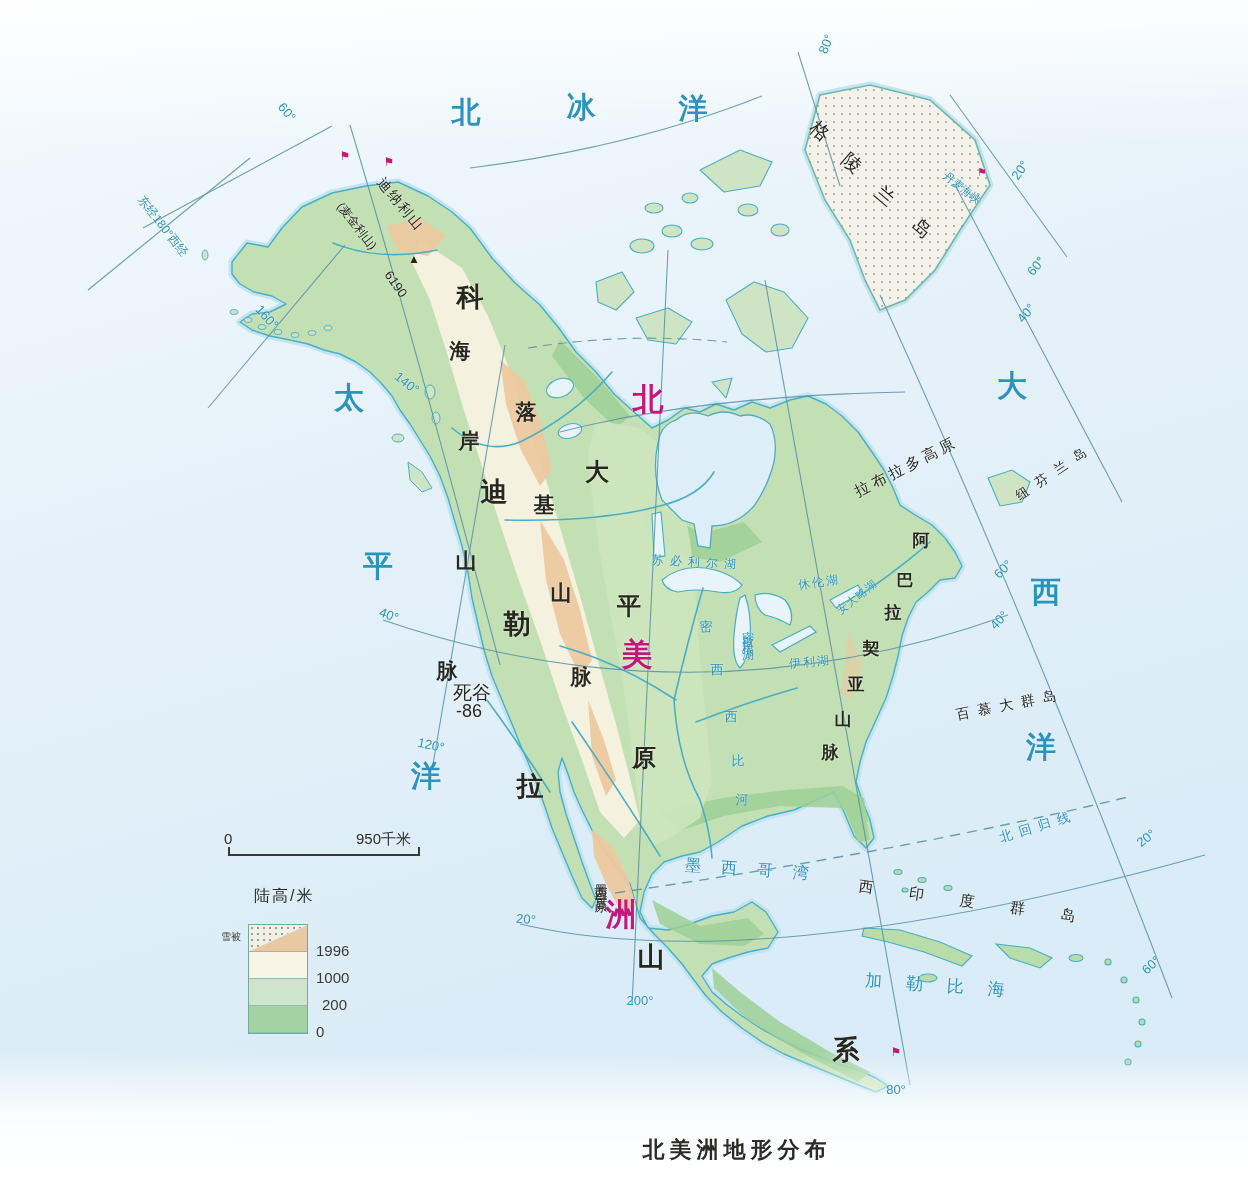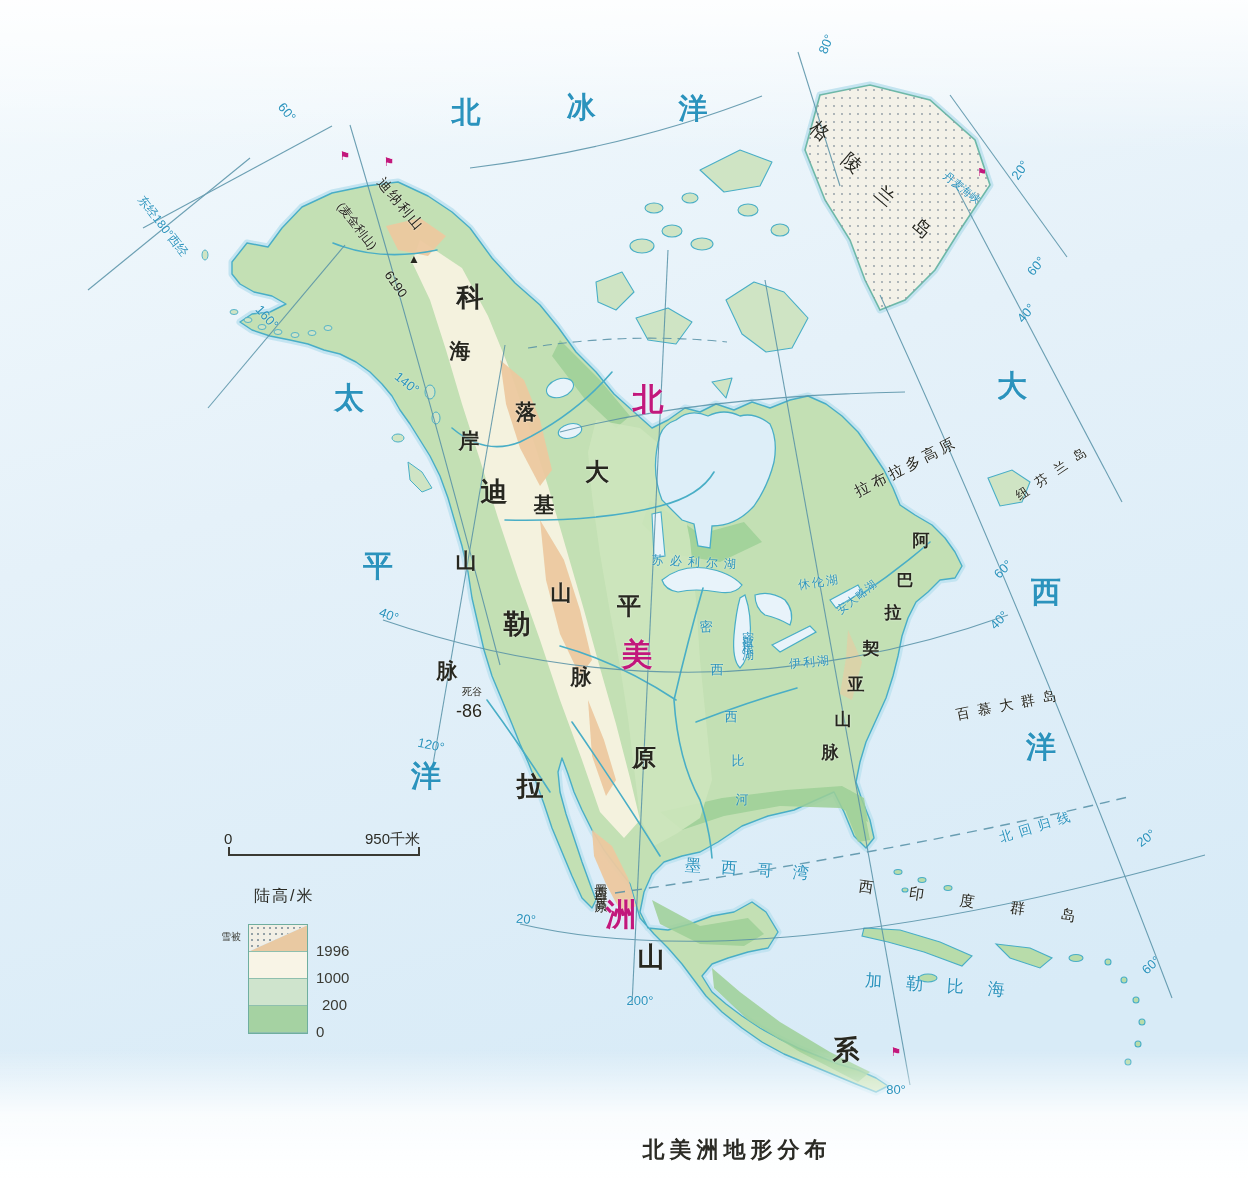--- a/index.html
+++ b/index.html
@@ -12,21 +12,21 @@
        text-shadow:0 0 2px rgba(255,255,255,.75);}
   .c-k{color:#27271f;}
   .c-w{color:#2b93bd;}
   .c-m{color:#c2187c;}
   .bold{font-weight:bold;}
   .vert{writing-mode:vertical-rl;text-orientation:upright;}
   
   #scalebar{position:absolute;left:222px;top:830px;width:200px;height:30px;}
   #scalebar .num{position:absolute;top:0;font-size:15px;color:#2c2c26;}
   #scalebar .num.start{left:2px;}
-  #scalebar .num.end{right:2px;}
+  #scalebar .num.end{right:11px;}
   #scalebar .bar{position:absolute;left:6px;right:2px;top:24px;height:2px;background:#3a3a33;}
   #scalebar .bar::before,#scalebar .bar::after{content:"";position:absolute;top:-7px;width:2px;height:8px;background:#3a3a33;}
   #scalebar .bar::before{left:0;}
   #scalebar .bar::after{right:0;}
   
   #legend{position:absolute;left:232px;top:886px;width:160px;}
   #legend .ltitle{font-size:16px;color:#2c2c26;margin-left:22px;letter-spacing:2px;}
   #legend .box{position:absolute;left:16px;top:38px;width:58px;height:108px;border:1px solid #6fae9f;}
   #legend .cell{position:absolute;left:0;width:100%;height:27px;box-sizing:border-box;border-bottom:1px solid #8fbfae;}
   #legend .half{position:absolute;left:0;top:0;width:100%;height:100%;}
@@ -248,21 +248,21 @@
       <span class="lbl c-w" style="left: 826px; top: 44px; font-size: 13px; --r: -68deg;">80°</span>
       <span class="lbl c-k" style="left: 820px; top: 131px; font-size: 19px; --r: 40deg;">格</span>
       <span class="lbl c-k" style="left: 852px; top: 163px; font-size: 19px; --r: 40deg;">陵</span>
       <span class="lbl c-k" style="left: 885px; top: 196px; font-size: 19px; --r: 40deg;">兰</span>
       <span class="lbl c-k" style="left: 922px; top: 228px; font-size: 19px; --r: 40deg;">岛</span>
       <span class="lbl c-k" style="left: 906px; top: 466px; font-size: 15px; --r: -27deg; letter-spacing: 4px;">拉布拉多高原</span>
       <span class="lbl c-k" style="left: 1055px; top: 471px; font-size: 13px; --r: -34deg; letter-spacing: 10px;">纽芬兰岛</span>
       <span class="lbl c-k" style="left: 1010px; top: 704px; font-size: 14px; --r: -11deg; letter-spacing: 8px;">百慕大群岛</span>
       <span class="lbl c-k" style="left: 985px; top: 903px; font-size: 15px; --r: 8deg; letter-spacing: 36px;">西印度群岛</span>
       <span class="lbl c-k vert" style="left: 601px; top: 884px; font-size: 13px; letter-spacing: 4px;">墨西哥高原</span>
-      <span class="lbl c-k" style="left: 472px; top: 692px; font-size: 10px;">死谷</span>
+      <span class="lbl c-k" style="left: 472px; top: 692px; font-size: 19px;">死谷</span>
       <span class="lbl c-k" style="left: 469px; top: 711px; font-size: 18px;">-86</span>
       <span class="lbl c-k" style="left: 401px; top: 204px; font-size: 14px; --r: 50deg; letter-spacing: 2px;">迪纳利山</span>
       <span class="lbl c-k" style="left: 357px; top: 226px; font-size: 12px; --r: 52deg;">(麦金利山)</span>
       <span class="lbl c-k" style="left: 396px; top: 284px; font-size: 13px; --r: 55deg;">6190</span>
       <span class="lbl c-k" style="left: 414px; top: 259px; font-size: 12px;">▲</span>
       <span class="lbl c-k bold" style="left: 470px; top: 297px; font-size: 27px;">科</span>
       <span class="lbl c-k bold" style="left: 494px; top: 492px; font-size: 27px;">迪</span>
       <span class="lbl c-k bold" style="left: 517px; top: 624px; font-size: 27px;">勒</span>
       <span class="lbl c-k bold" style="left: 530px; top: 786px; font-size: 27px;">拉</span>
       <span class="lbl c-k bold" style="left: 651px; top: 957px; font-size: 27px;">山</span>

